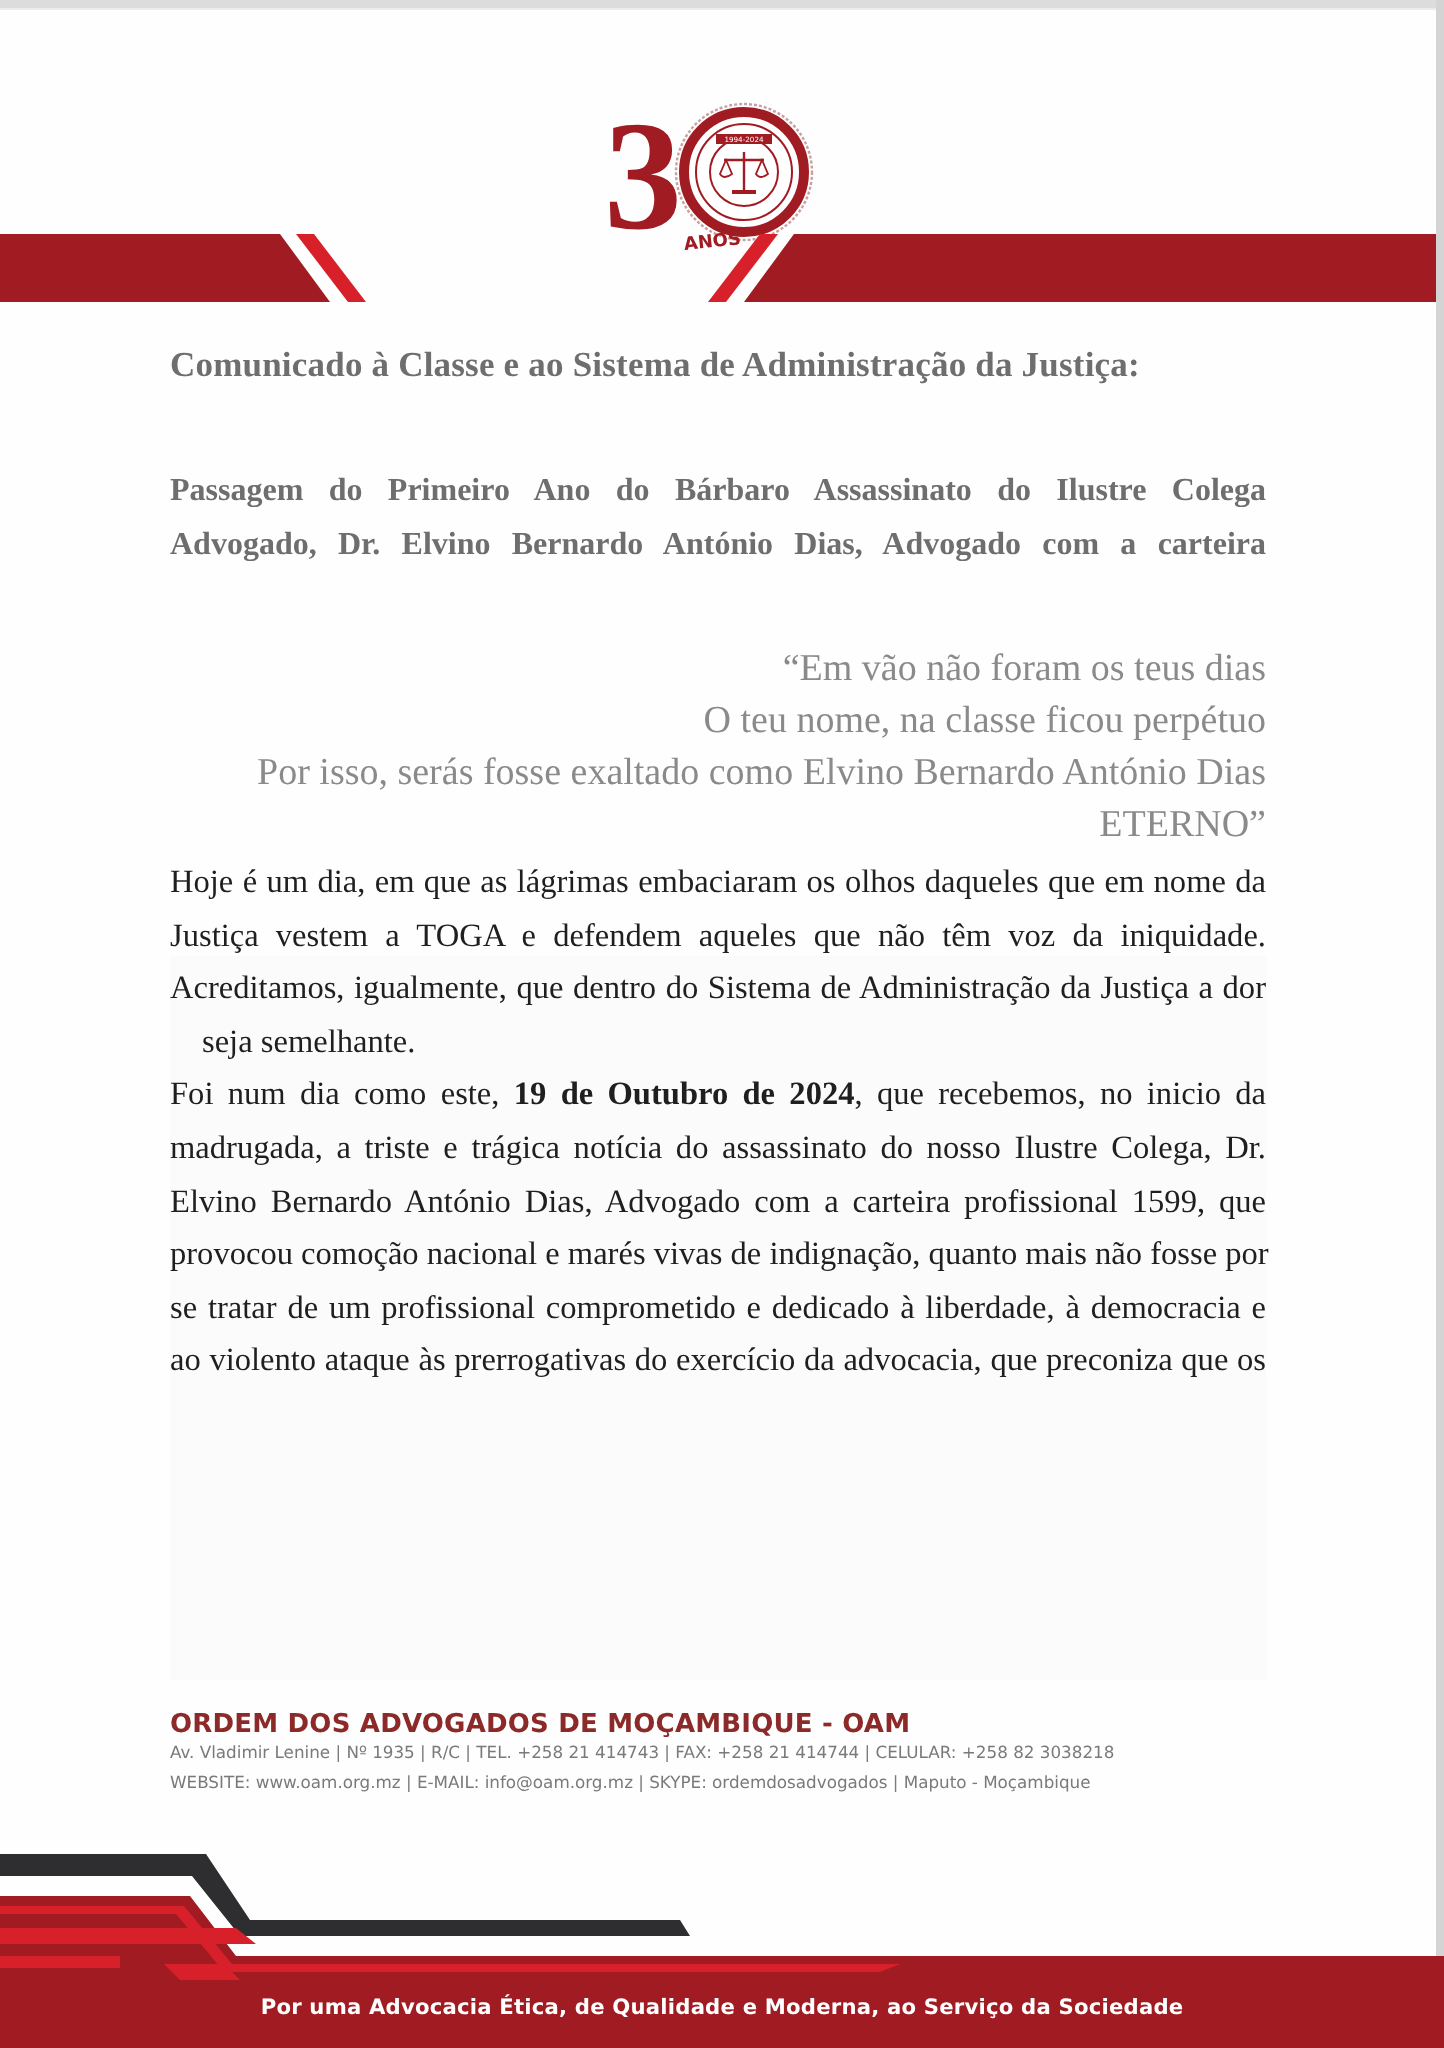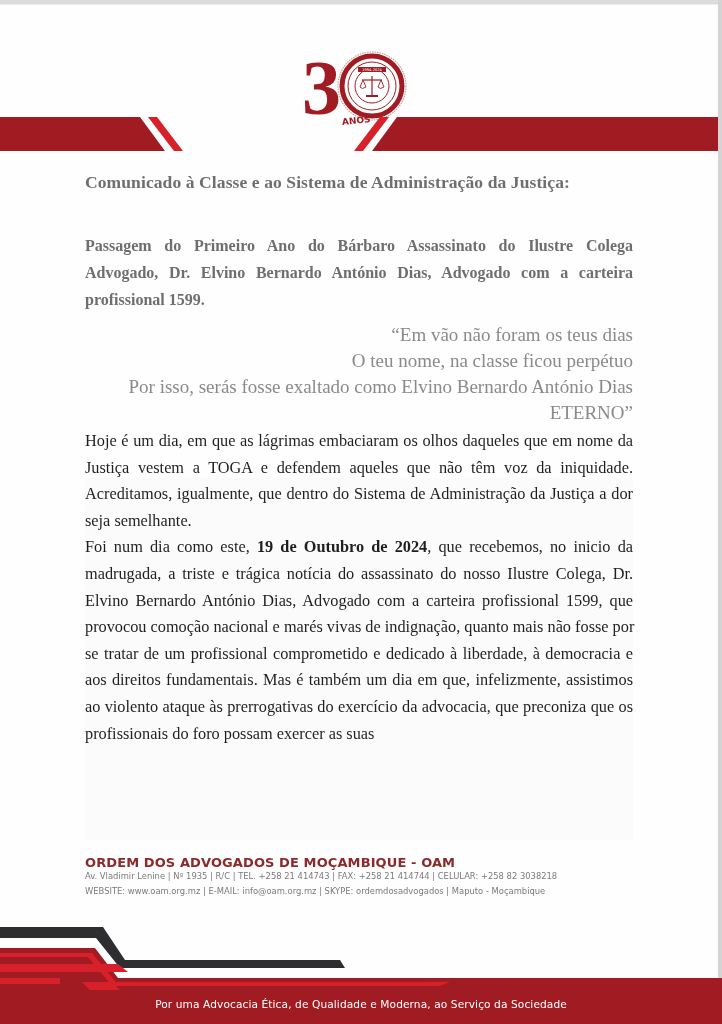--- a/index.html
+++ b/index.html
@@ -29,39 +29,39 @@
   }
   .shaded {
     position: absolute; left: 85px; top: 478px; width: 548px; height: 362px;
     background: #fbfbfb;
   }
   .body-text {
     position: absolute; left: 85px; top: 428px; width: 548px;
     font-size: 16.3px; color: #1f1f1f; line-height: 26.6px;
   }
   .body-text .line { display: block; text-align: justify; text-align-last: justify; white-space: nowrap; }
-  .body-text .line.last { text-align-last: left; }
+  .body-text .line.last { text-align-last: left; margin-left: 16px; }
   .body-text b { font-weight: bold; margin-top: 15px; }
   .org {
     position: absolute; left: 85px; top: 855px;
     font-family: "DejaVu Sans", "Liberation Sans", sans-serif;
     font-size: 13px; font-weight: bold; color: #8c2a2a; letter-spacing: 0.1px;
   }
   .addr {
     position: absolute; left: 85px;
     font-family: "DejaVu Sans", "Liberation Sans", sans-serif;
     font-size: 8.4px; color: #7a7a7a; white-space: nowrap;
   }
   .addr1 { top: 871px; }
   .addr2 { top: 886px; }
   .footer-art { position: absolute; left: 0; top: 920px; width: 722px; height: 104px; }
   .slogan {
     position: absolute; left: 0; top: 998px; width: 722px; text-align: center;
     font-family: "DejaVu Sans", "Liberation Sans", sans-serif;
-    font-size: 10.6px; font-weight: normal; color: #ffffff; letter-spacing: 0.1px;
+    font-size: 10.6px; font-weight: bold; color: #ffffff; letter-spacing: 0.1px;
   }
 </style>
 </head>
 <body>
 
 <div class="topbar"></div>
 <div class="rightedge"></div>
 
 <div class="logo">
   <svg width="120" height="90" viewBox="0 0 120 90">
@@ -94,44 +94,41 @@
     <polygon points="380,0 389,0 363,34 354,34" fill="#d8202a"></polygon>
     <polygon points="397,0 718,0 718,34 372,34" fill="#a01c22"></polygon>
   </svg>
 </div>
 
 <div class="title">Comunicado à Classe e ao Sistema de Administração da Justiça:</div>
 
 <div class="subtitle">
   <span class="line">Passagem do Primeiro Ano do Bárbaro Assassinato do Ilustre Colega</span>
   <span class="line">Advogado, Dr. Elvino Bernardo António Dias, Advogado com a carteira</span>
-  <span class="line last">profissional 1599.</span>
 </div>
 
 <div class="poem">
   <div>“Em vão não foram os teus dias</div>
   <div>O teu nome, na classe ficou perpétuo</div>
   <div>Por isso, serás fosse exaltado como Elvino Bernardo António Dias ETERNO”</div>
 </div>
 
 <div class="shaded"></div>
 
 <div class="body-text">
   <span class="line">Hoje é um dia, em que as lágrimas embaciaram os olhos daqueles que em nome da</span>
   <span class="line">Justiça vestem a TOGA e defendem aqueles que não têm voz da iniquidade.</span>
   <span class="line">Acreditamos, igualmente, que dentro do Sistema de Administração da Justiça a dor</span>
   <span class="line last">seja semelhante.</span>
   <span class="line"><span>Foi num dia como este, </span><b>19 de Outubro de 2024</b><span>, que recebemos, no inicio da</span></span>
   <span class="line">madrugada, a triste e trágica notícia do assassinato do nosso Ilustre Colega, Dr.</span>
   <span class="line">Elvino Bernardo António Dias, Advogado com a carteira profissional 1599, que</span>
   <span class="line">provocou comoção nacional e marés vivas de indignação, quanto mais não fosse por</span>
   <span class="line">se tratar de um profissional comprometido e dedicado à liberdade, à democracia e</span>
-  <span class="line">aos direitos fundamentais. Mas é também um dia em que, infelizmente, assistimos</span>
   <span class="line">ao violento ataque às prerrogativas do exercício da advocacia, que preconiza que os</span>
-  <span class="line last">profissionais do foro possam exercer as suas</span>
 </div>
 
 <div class="org">ORDEM DOS ADVOGADOS DE MOÇAMBIQUE - OAM</div>
 <div class="addr addr1">Av. Vladimir Lenine  |  Nº 1935  |  R/C  |  TEL. +258 21 414743  |  FAX: +258 21 414744  |  CELULAR: +258 82 3038218</div>
 <div class="addr addr2">WEBSITE: www.oam.org.mz  |  E-MAIL: info@oam.org.mz  |  SKYPE: ordemdosadvogados  |  Maputo - Moçambique</div>
 
 <div class="footer-art">
   <svg width="722" height="104" viewBox="0 0 722 104">
 
     <polygon points="0,7 103,7 125,40 340,40 345,48 120,48 96,18 0,18" fill="#2e2e30"></polygon>

